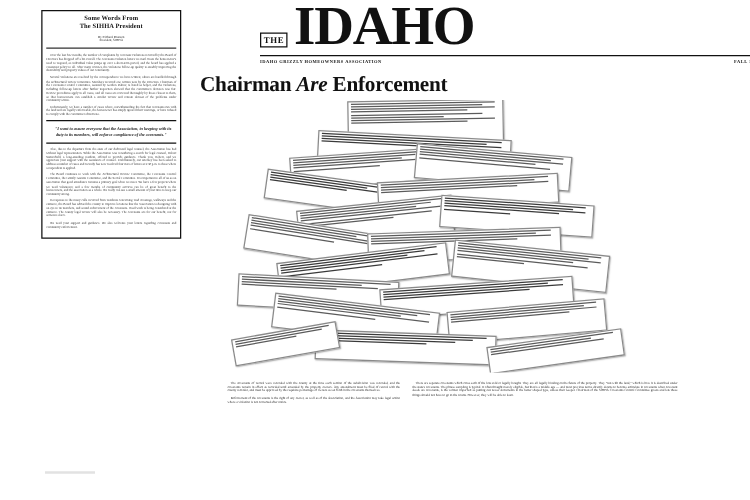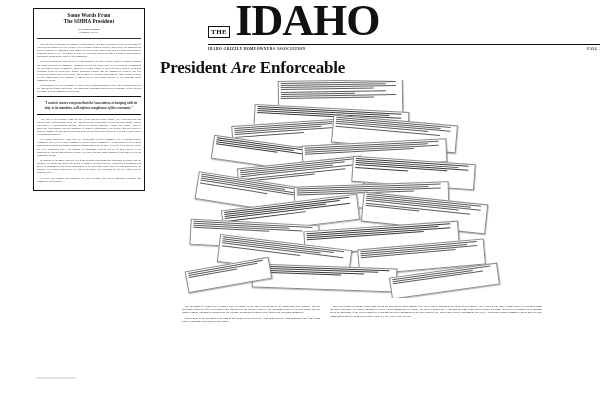--- a/index.html
+++ b/index.html
@@ -243,21 +243,21 @@
       <div class="grit-word">IDAHO</div>
     </div>
     <hr class="masthead-rule">
     <div class="masthead-meta">
       <span class="assoc">IDAHO GRIZZLY HOMEOWNERS ASSOCIATION</span>
       <span class="issue">FALL 1994</span>
     </div>
   </div>
 
   <div class="headline">
-    <span>President </span><em>Are</em><span> Enforceable</span>
+    <span>Chairman </span><em>Are</em><span> Enforcement</span>
   </div>
 
   <div class="art">
 
     <div class="seal" style="left:126px; top:2px; width:26px; height:26px;"></div>
 
     <div class="snippet" style="left:96px; top:0px; width:120px; height:30px; transform:rotate(-1deg);">
       <span class="ln s1"></span>
         <span class="ln s2"></span>
         <span class="ln s1"></span>

